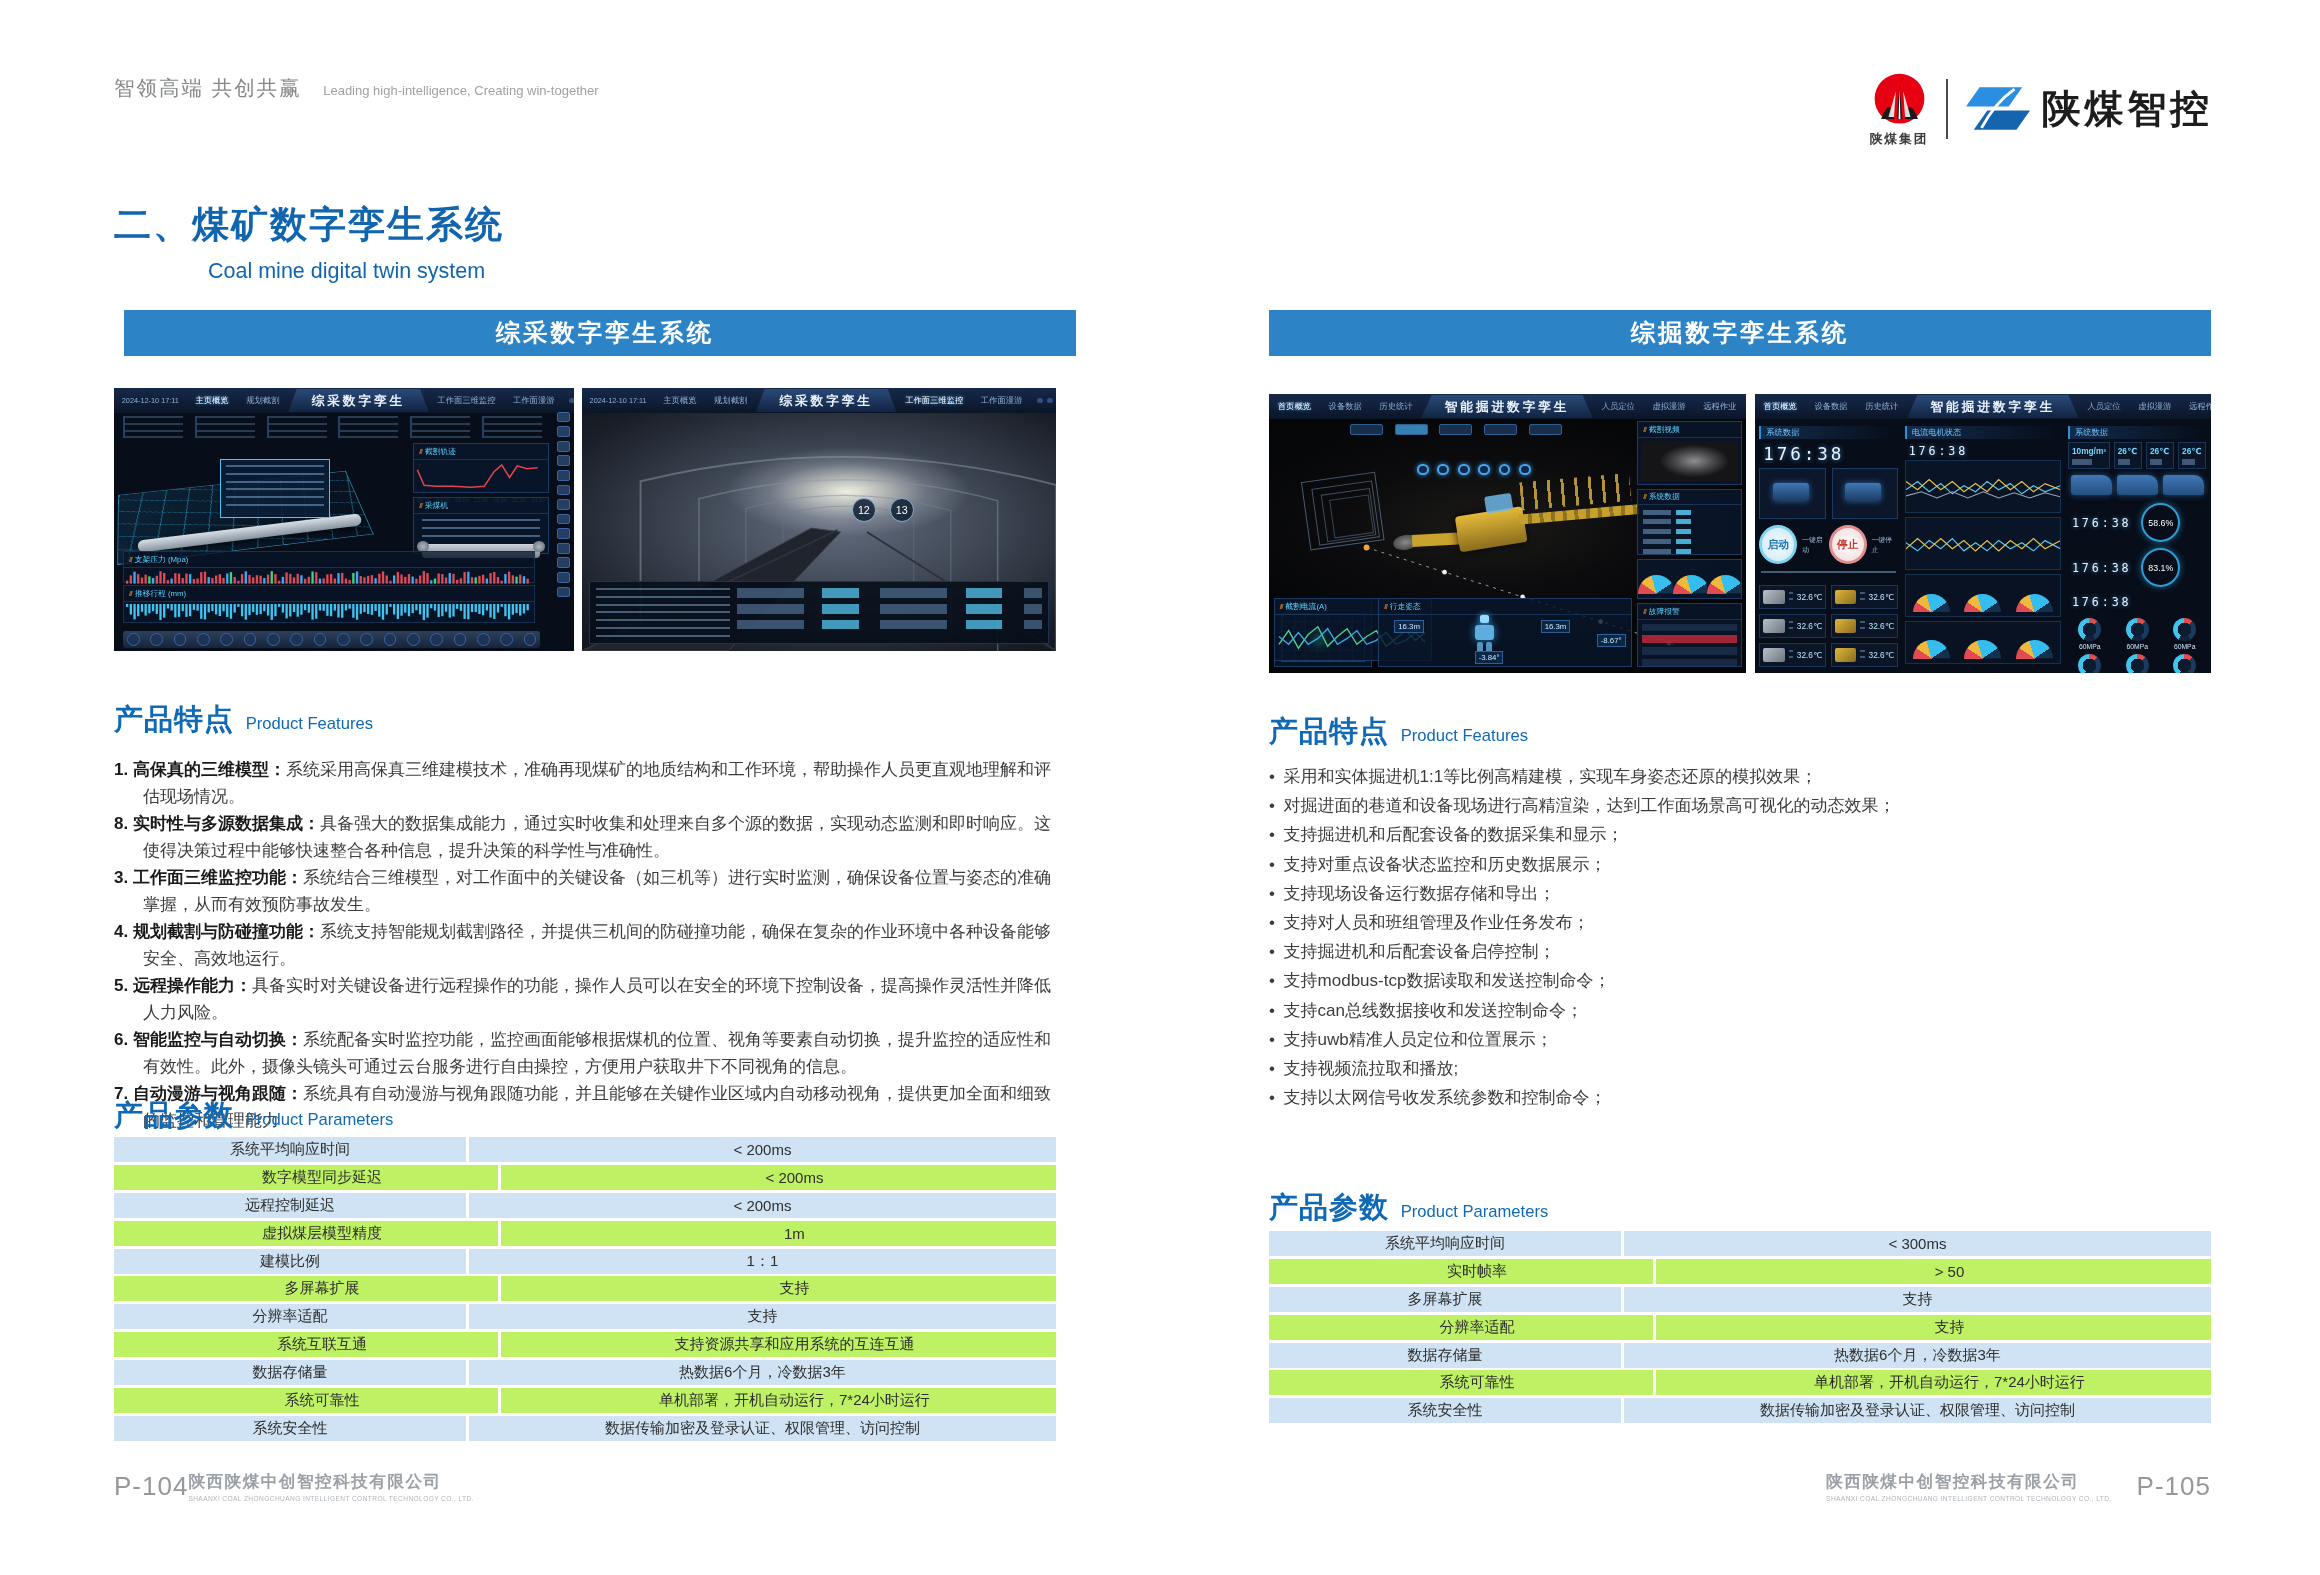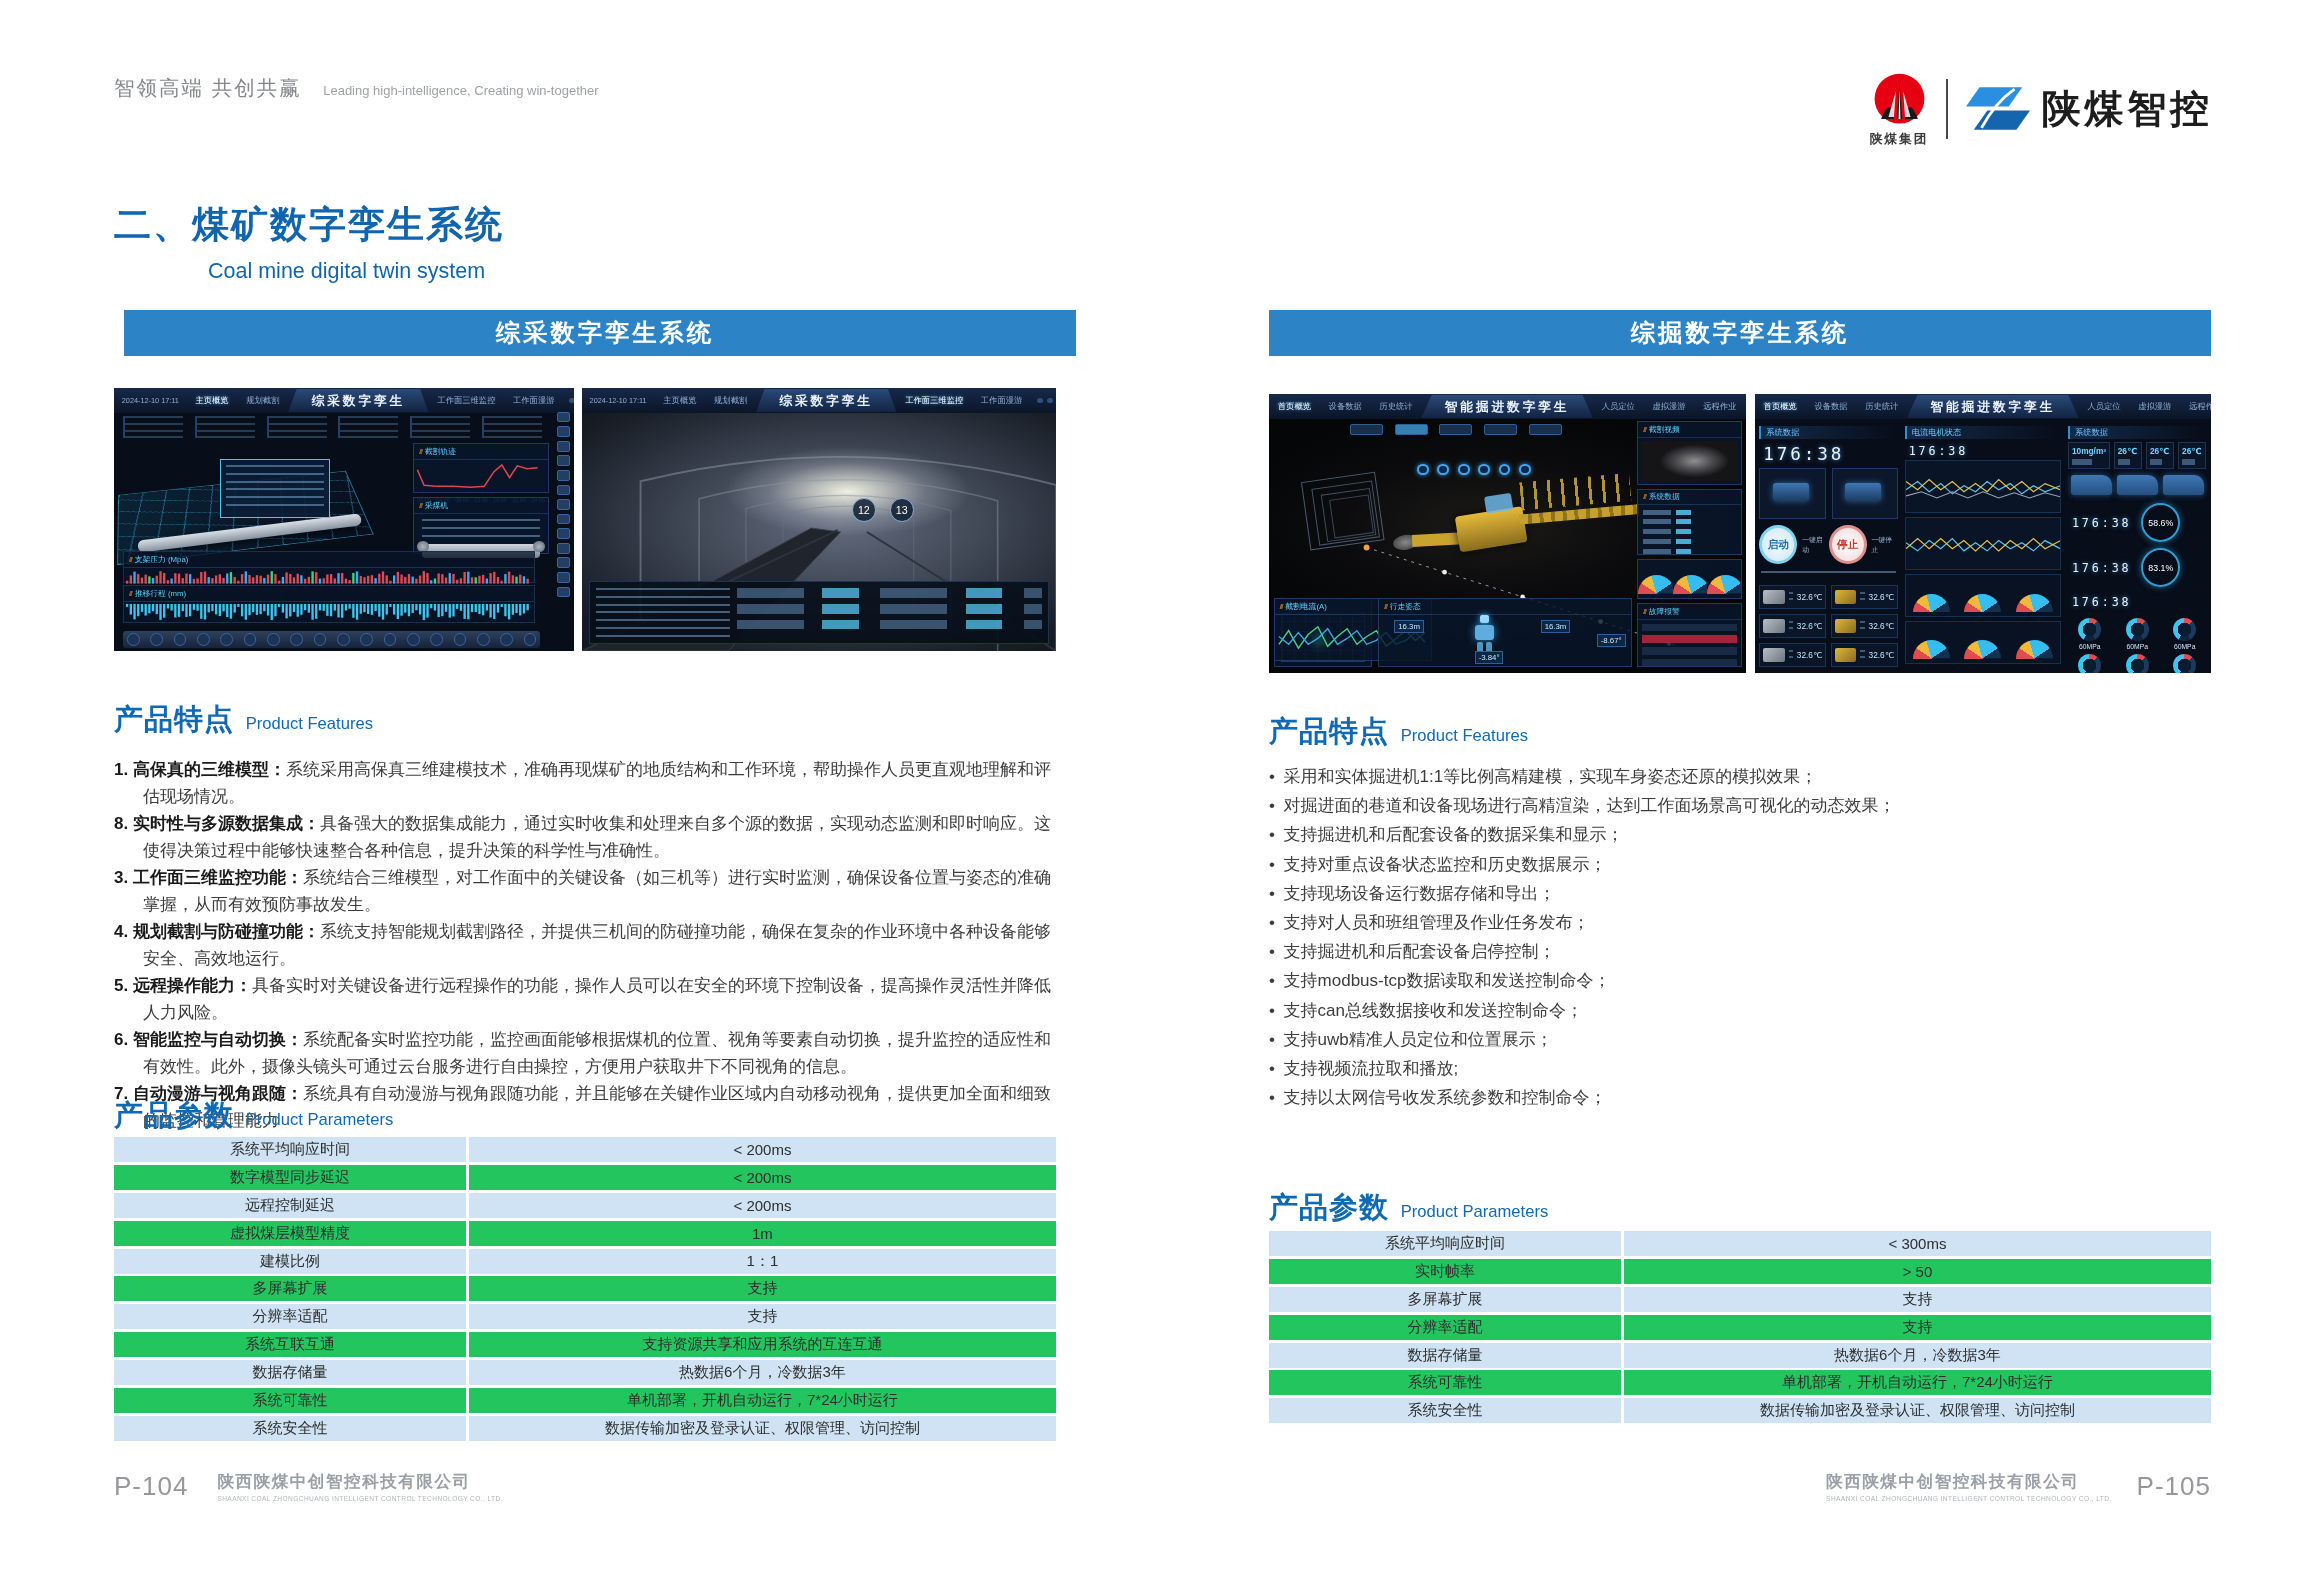--- a/index.html
+++ b/index.html
@@ -187,23 +187,23 @@
   .feat{font-size:17px;line-height:27px;color:#3c3c3c;padding-left:29px;text-indent:-29px;}
   .feat b{color:#1a1a1a;}
   .bullets{position:absolute;width:944px;}
   .bull{position:relative;font-size:17px;line-height:17px;color:#3c3c3c;padding-left:14.6px;margin-bottom:12.2px;}
   .bull::before{content:"•";position:absolute;left:0;top:0;color:#3c3c3c;}
   .ptable{position:absolute;width:942px;}
   .prow{display:flex;height:25px;margin-bottom:2.9px;}
   .pc1{width:352px;display:flex;align-items:center;justify-content:center;font-size:15px;color:#2e2e2e;}
   .pc2{flex:1;margin-left:2.9px;display:flex;align-items:center;justify-content:center;font-size:15px;color:#2e2e2e;}
   .odd .pc1,.odd .pc2{background:#cfe3f4;}
-  .even .pc1,.even .pc2{background:#22c55e;}
-  
-  .footer-left{position:absolute;left:114px;top:1471px;display:flex;align-items:center;gap:29px;}
+  .even .pc1,.even .pc2{background:#bef264;padding-left:32px;}
+  
+  .footer-left{position:absolute;left:114px;top:1471px;display:flex;align-items:center;}
   .footer-right{position:absolute;right:109px;top:1471px;display:flex;align-items:center;gap:25px;}
   .pageno{font-size:26px;color:#95979a;letter-spacing:1px;}
   .company .zh{font-size:16.6px;font-weight:bold;color:#9aa0a6;letter-spacing:1.5px;}
   .company .en{font-size:6.6px;color:#b0b4b8;letter-spacing:0.4px;margin-top:2px;}
 </style>
 </head>
 <body>
 
 <div class="page">
 

